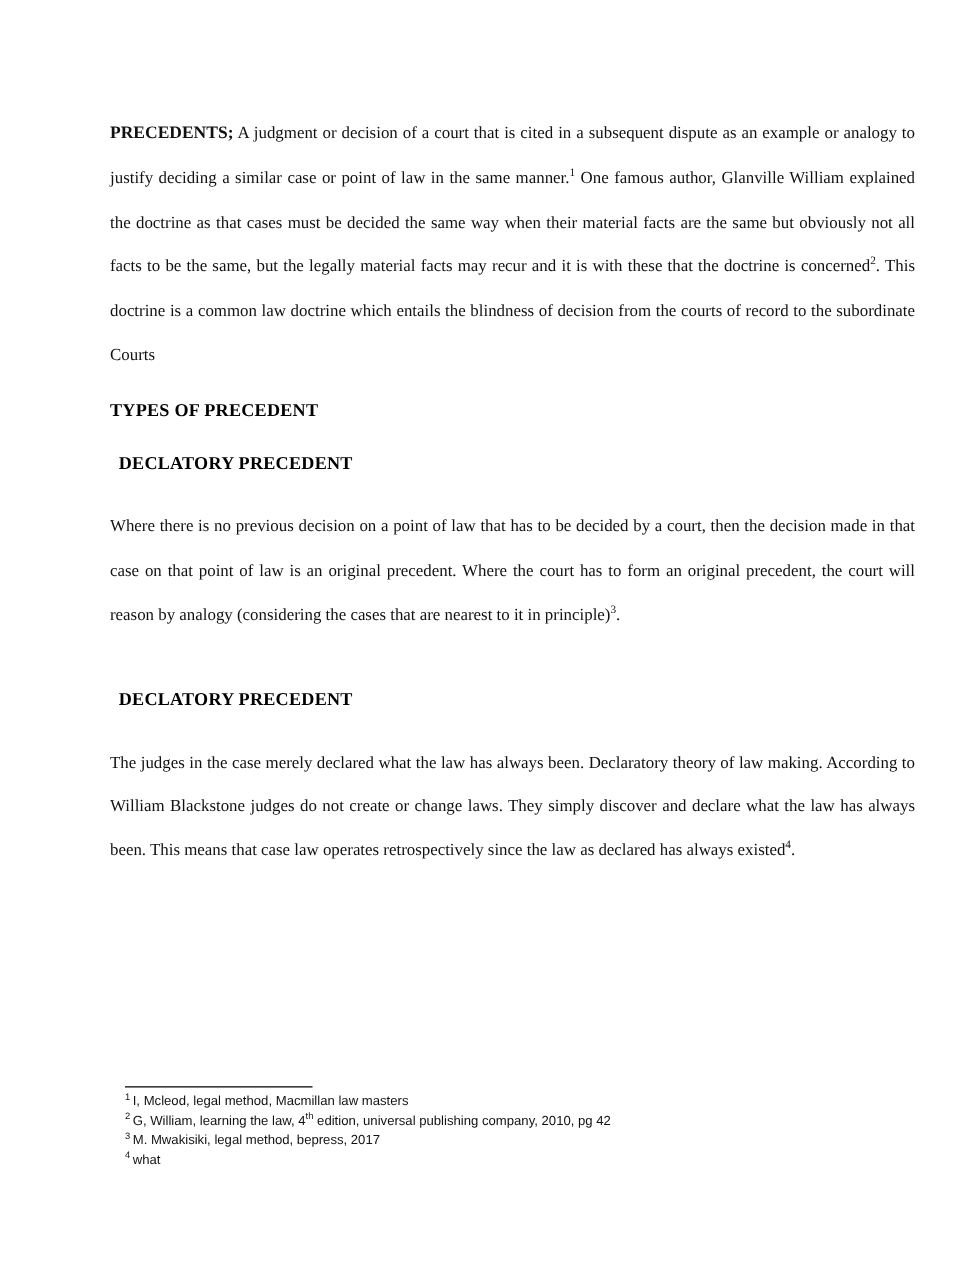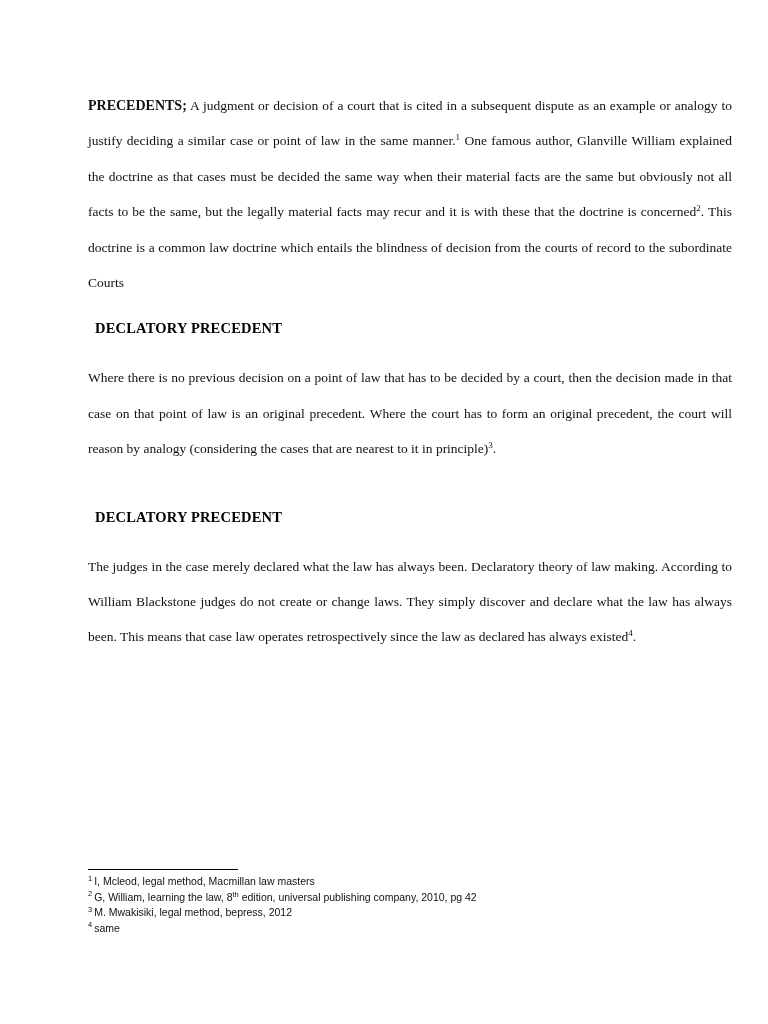--- a/index.html
+++ b/index.html
@@ -53,21 +53,21 @@
     margin-top: 40px;
   }
   sup {
     font-size: 9px;
     vertical-align: super;
     line-height: 0;
     text-align: right;
   }
   .footnote-area {
     position: absolute;
-    left: 88px;
+    left: 100px;
     bottom: 88px;
     width: 590px;
   }
   .footnote-rule {
     width: 150px;
     height: 0;
     border-top: 1px solid #000000;
     margin-bottom: 4px;
   }
   .footnote {
@@ -89,20 +89,21 @@
 </style>
 </head>
 <body>
 
 <div class="page">
 
   <p class="body-text para">
     <span class="lead-label">PRECEDENTS;</span><span> A judgment or decision of a court that is cited in a subsequent dispute as an example or analogy to justify deciding a similar case or point of law in the same manner.</span><sup>1</sup><span> One famous author, Glanville William explained the doctrine as that cases must be decided the same way when their material facts are the same but obviously not all facts to be the same, but the legally material facts may recur and it is with these that the doctrine is concerned</span><sup>2</sup><span>. This doctrine is a common law doctrine which entails the blindness of decision from the courts of record to the subordinate Courts</span>
   </p>
 
+  <h2 class="heading">TYPES OF PRECEDENT</h2>
 
   <h3 class="heading sub">DECLATORY PRECEDENT</h3>
 
   <p class="body-text para">
     <span>Where there is no previous decision on a point of law that has to be decided by a court, then the decision made in that case on that point of law is an original precedent. Where the court has to form an original precedent, the court will reason by analogy (considering the cases that are nearest to it in principle)</span><sup>3</sup><span>.</span>
   </p>
 
   <h3 class="heading sub spacer-before-h">DECLATORY PRECEDENT</h3>
 
   <p class="body-text para">
@@ -110,25 +111,25 @@
   </p>
 
   <div class="footnote-area">
     <div class="footnote-rule"></div>
 
     <div class="footnote">
       <span class="fn-num">1</span><span>I, Mcleod, legal method, Macmillan law masters</span>
     </div>
 
     <div class="footnote">
-      <span class="fn-num">2</span><span>G, William, learning the law, 8</span><sup>th</sup><span> edition, universal publishing company, 2010, pg 42</span>
+      <span class="fn-num">2</span><span>G, William, learning the law, 4</span><sup>th</sup><span> edition, universal publishing company, 2010, pg 42</span>
     </div>
 
     <div class="footnote">
-      <span class="fn-num">3</span><span>M. Mwakisiki, legal method, bepress, 2012</span>
+      <span class="fn-num">3</span><span>M. Mwakisiki, legal method, bepress, 2017</span>
     </div>
 
     <div class="footnote">
-      <span class="fn-num">4</span><span>same</span>
+      <span class="fn-num">4</span><span>what</span>
     </div>
   </div>
 
 </div>
 
 </body></html>

